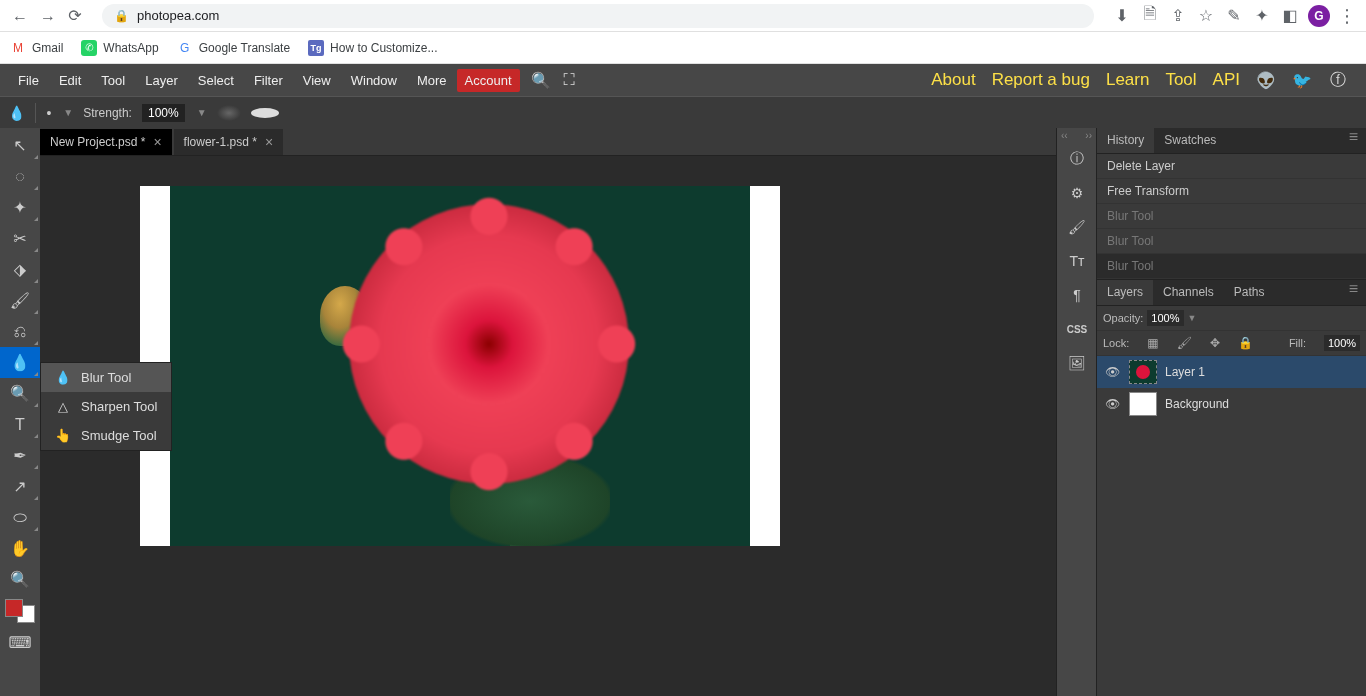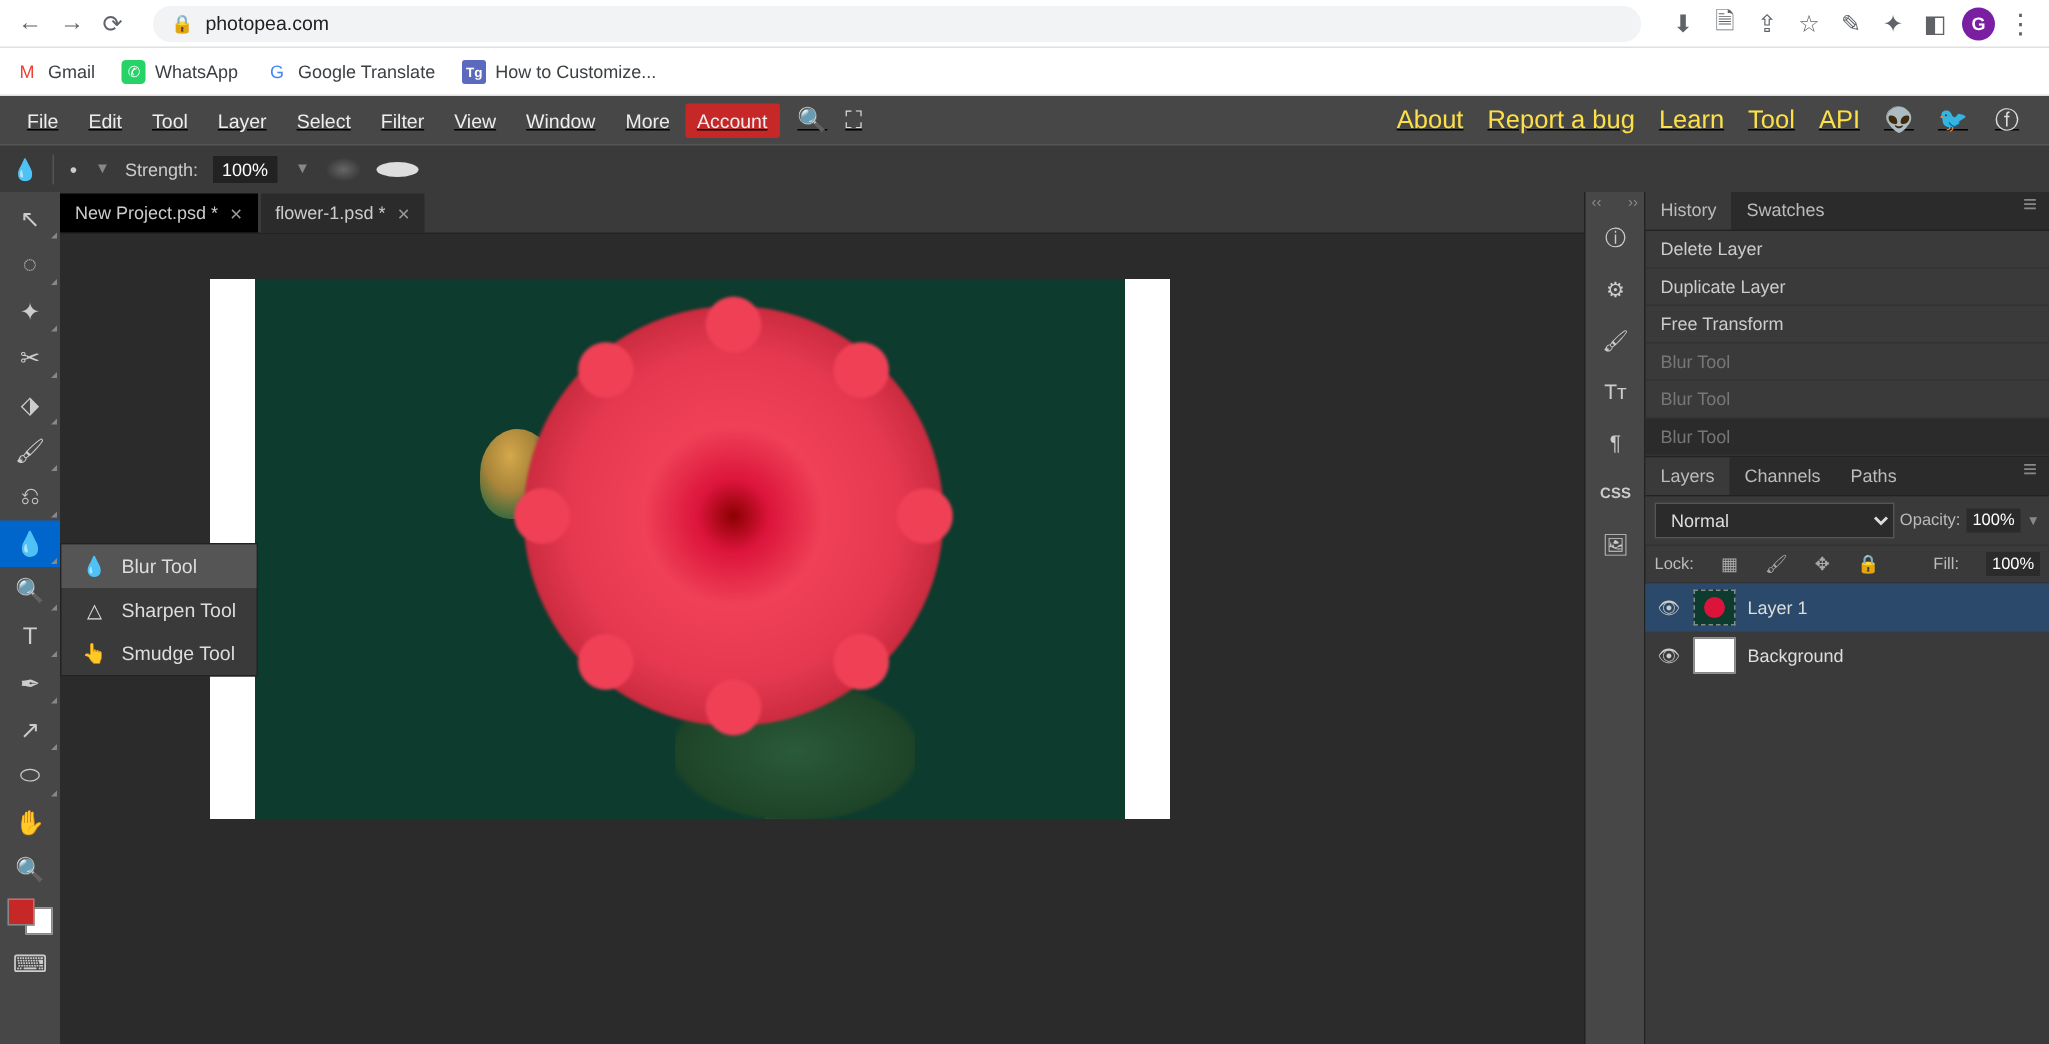--- a/index.html
+++ b/index.html
@@ -19,21 +19,21 @@
 
 .bookmarks-bar { height: 32px; display: flex; align-items: center; padding: 0 10px; gap: 18px; border-bottom: 1px solid #e0e0e0; }
 .bookmark { display: flex; align-items: center; gap: 6px; font-size: 12px; color: #3c4043; cursor: pointer; }
 .bookmark-icon { width: 16px; height: 16px; display: flex; align-items: center; justify-content: center; }
 .gmail-icon { color: #ea4335; }
 .whatsapp-icon { background: #25d366; color: #fff; border-radius: 3px; font-size: 10px; }
 .translate-icon { color: #4285f4; }
 .tg-icon { background: #5b6abf; color: #fff; border-radius: 2px; font-size: 9px; font-weight: bold; }
 
 
-.app-menubar { height: 32px; background: #474747; display: flex; align-items: center; padding: 0 8px; text-decoration: underline; }
+.app-menubar { height: 32px; background: #474747; display: flex; align-items: center; padding: 0 8px; }
 .menu-item { color: #eee; font-size: 13px; padding: 6px 10px; cursor: pointer; }
 .menu-account { background: #c62828; border-radius: 2px; padding: 4px 8px; }
 .menubar-spacer { flex: 1; }
 .menubar-right { display: flex; align-items: center; gap: 16px; padding-right: 10px; }
 .menubar-link { color: #fde047; font-size: 17px; cursor: pointer; }
 .social-icon { width: 20px; height: 20px; color: #ddd; cursor: pointer; display: flex; align-items: center; justify-content: center; }
 .search-icon-top { color: #ddd; margin-left: 12px; cursor: pointer; }
 .fullscreen-icon { color: #ddd; margin-left: 12px; cursor: pointer; }
 
 
@@ -288,39 +288,35 @@
   <div class="panels">
 
     <div class="panel-group">
       <div class="panel-tabs">
         <span class="panel-tab active">History</span>
         <span class="panel-tab">Swatches</span>
         <span class="panel-menu">≡</span>
       </div>
       <div class="history-list">
         <div class="history-item">Delete Layer</div>
-        <div class="history-item">Duplicate Layer</div>
         <div class="history-item">Free Transform</div>
         <div class="history-item dim">Blur Tool</div>
         <div class="history-item dim">Blur Tool</div>
         <div class="history-item dim active">Blur Tool</div>
       </div>
     </div>
 
     <div class="panel-group" style="flex:1;display:flex;flex-direction:column">
       <div class="panel-tabs">
         <span class="panel-tab active">Layers</span>
         <span class="panel-tab">Channels</span>
         <span class="panel-tab">Paths</span>
         <span class="panel-menu">≡</span>
       </div>
       <div class="layers-controls">
-        <select class="blend-mode">
-          <option>Normal</option>
-        </select>
         <span class="lc-label">Opacity:</span>
         <span class="lc-value">100%</span>
         <span class="lc-drop">▼</span>
       </div>
       <div class="lock-row">
         <span class="lc-label">Lock:</span>
         <span class="lock-icon-sm">▦</span>
         <span class="lock-icon-sm">🖌</span>
         <span class="lock-icon-sm">✥</span>
         <span class="lock-icon-sm">🔒</span>

